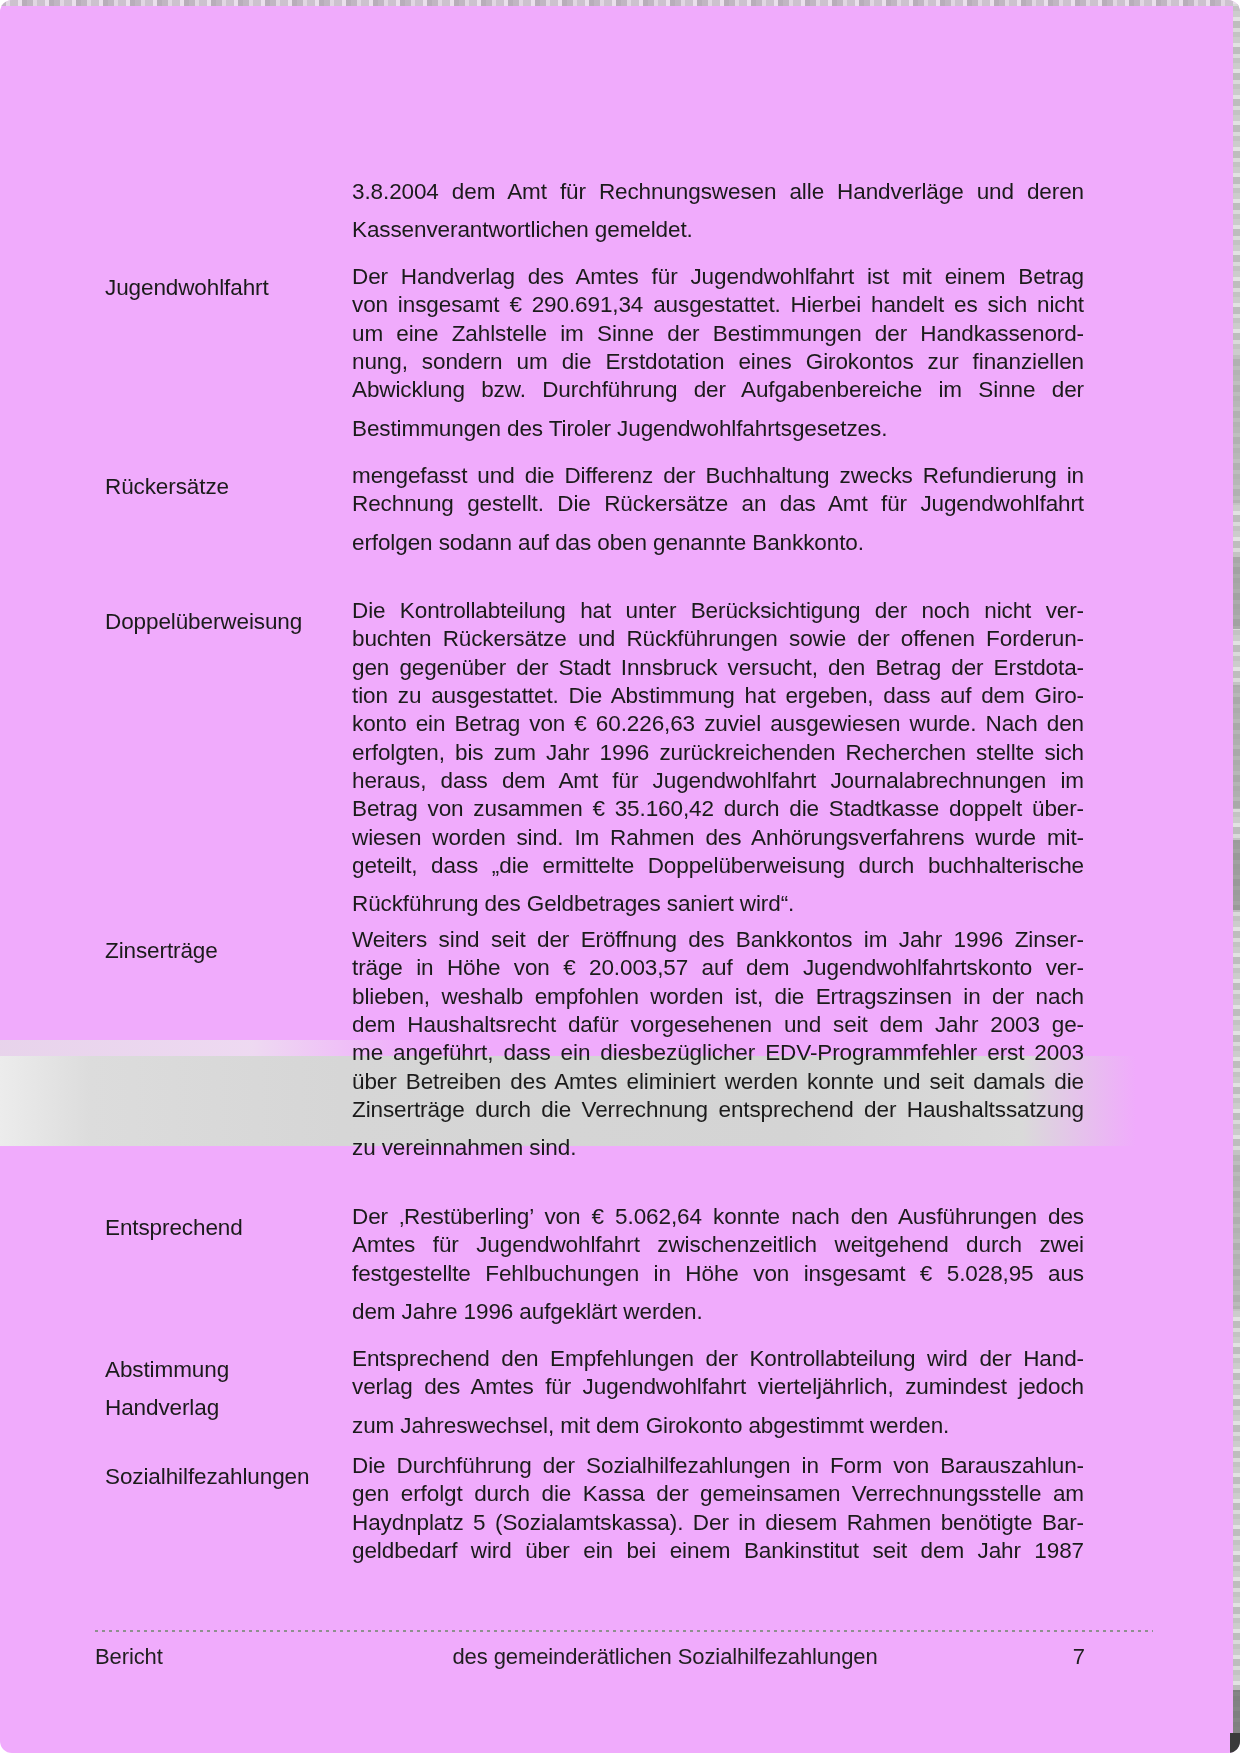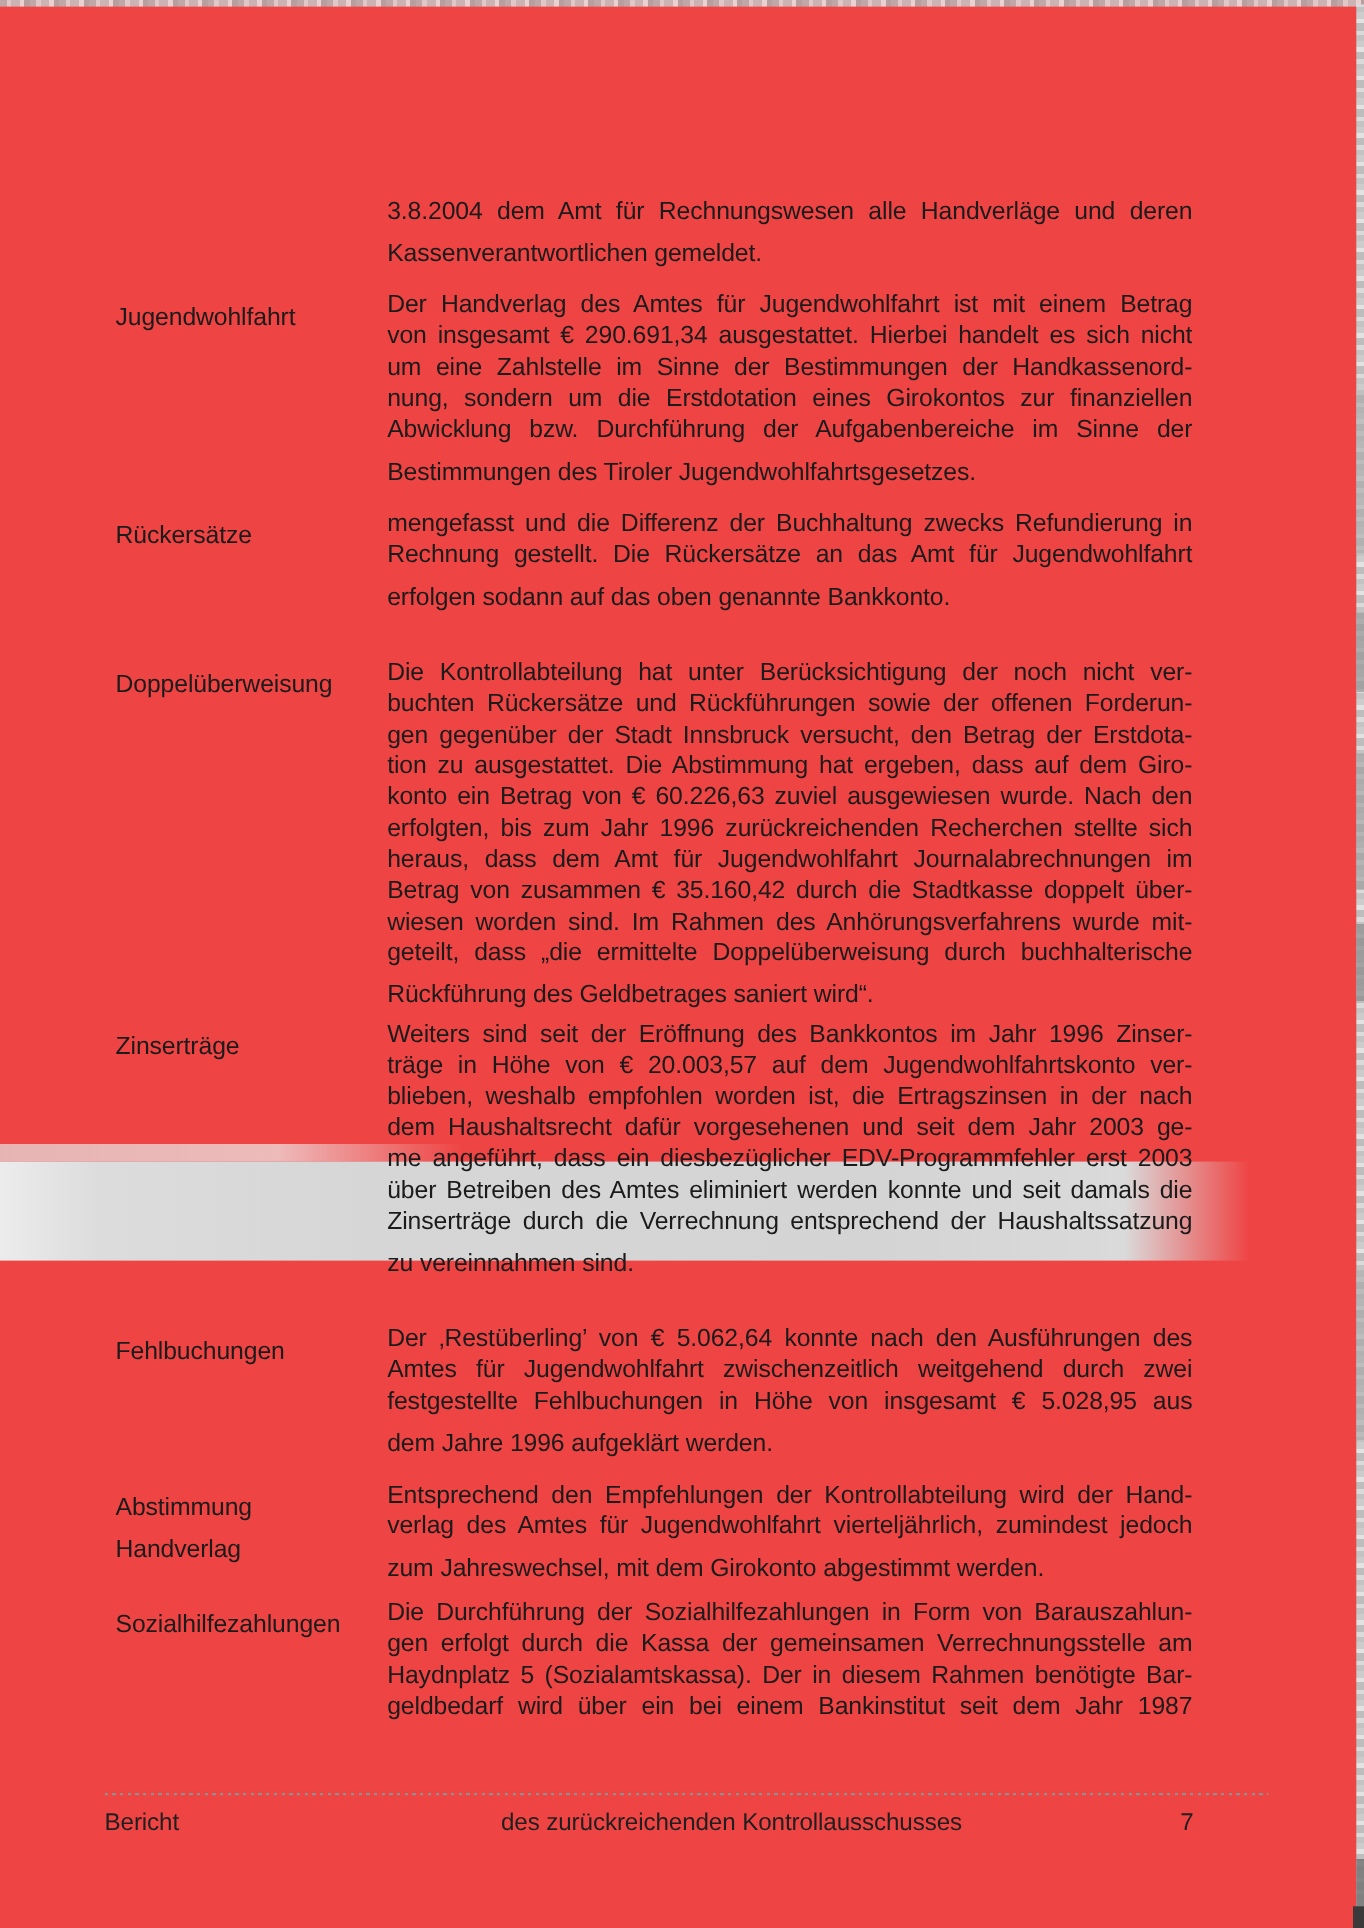--- a/index.html
+++ b/index.html
@@ -1,23 +1,24 @@
 <!DOCTYPE html>
 <html lang="de"><head>
 <meta charset="utf-8">
 <style>
   html,body { margin:0; padding:0; background:#ffffff; }
   .page {
     position: relative;
     width: 1240px;
     height: 1753px;
-    background: #ef4444;
+    background: #f0abfc;
     overflow: hidden;
     font-family: "Liberation Sans", "DejaVu Sans", sans-serif;
     color: #1b1b1b;
+    border-radius: 12px;
   }
 
   
   .scan-strip-top {
     position:absolute; top:0; left:0; width:100%; height:6px;
     background: repeating-linear-gradient(90deg,
       #b8b8b8 0 6px, #dedede 6px 10px, #c6c6c6 10px 18px, #e9e9e9 18px 22px, #aeaeae 22px 27px);
     opacity:.85;
   }
   .scan-strip-right {
@@ -164,21 +165,21 @@
         <div class="line">dem Haushaltsrecht dafür vorgesehenen und seit dem Jahr 2003 ge-</div>
         <div class="line">me angeführt, dass ein diesbezüglicher EDV-Programmfehler erst 2003</div>
         <div class="line">über Betreiben des Amtes eliminiert werden konnte und seit damals die</div>
         <div class="line">Zinserträge durch die Verrechnung entsprechend der Haushaltssatzung</div>
         <div class="line no-stretch">zu vereinnahmen sind.</div>
       </div>
   </div>
 
   <div class="para" style="top:1203px">
     <div class="label-col">
-        <div class="line no-stretch">Fehlbuchungen</div>
+        <div class="line no-stretch">Entsprechend</div>
       </div>
     <div class="body-col">
         <div class="line">Der ‚Restüberling’ von € 5.062,64 konnte nach den Ausführungen des</div>
         <div class="line">Amtes für Jugendwohlfahrt zwischenzeitlich weitgehend durch zwei</div>
         <div class="line">festgestellte Fehlbuchungen in Höhe von insgesamt € 5.028,95 aus</div>
         <div class="line no-stretch">dem Jahre 1996 aufgeklärt werden.</div>
       </div>
   </div>
 
   <div class="para" style="top:1345px">
@@ -201,17 +202,17 @@
         <div class="line">Die Durchführung der Sozialhilfezahlungen in Form von Barauszahlun-</div>
         <div class="line">gen erfolgt durch die Kassa der gemeinsamen Verrechnungsstelle am</div>
         <div class="line">Haydnplatz 5 (Sozialamtskassa). Der in diesem Rahmen benötigte Bar-</div>
         <div class="line">geldbedarf wird über ein bei einem Bankinstitut seit dem Jahr 1987</div>
       </div>
   </div>
 
   <div class="footer-divider"></div>
   <div class="footer-row">
     <span class="footer-left">Bericht</span>
-    <span class="footer-center">des zurückreichenden Kontrollausschusses</span>
+    <span class="footer-center">des gemeinderätlichen Sozialhilfezahlungen</span>
     <span class="footer-right">7</span>
   </div>
 
 </div>
 
 </body></html>

